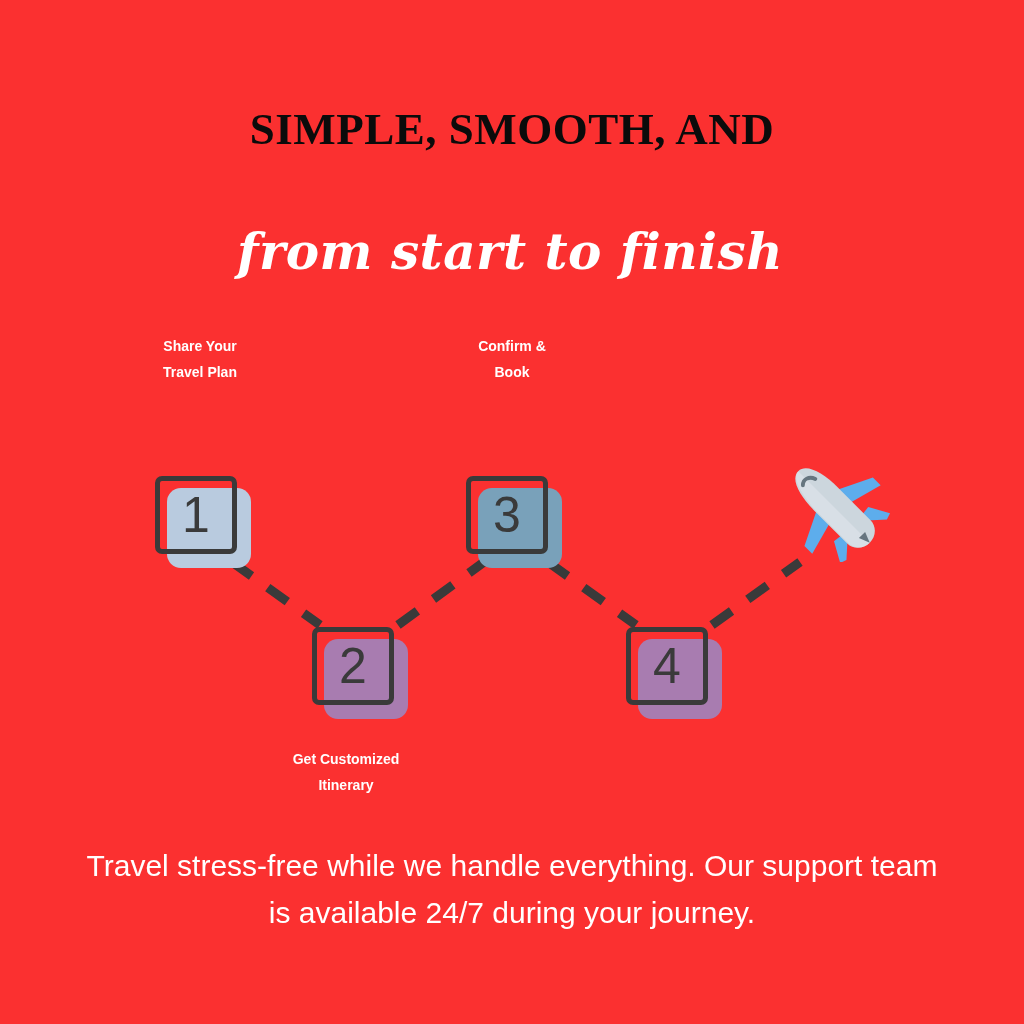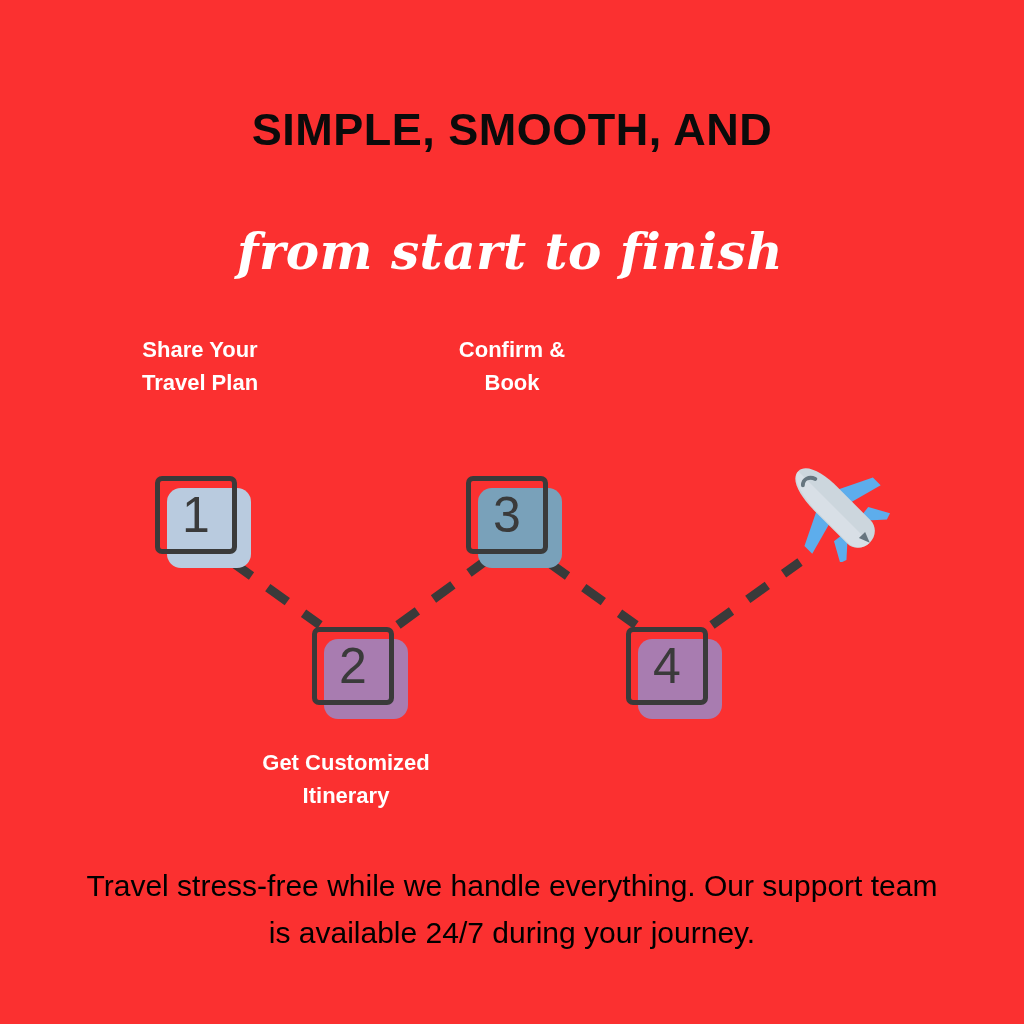--- a/index.html
+++ b/index.html
@@ -25,21 +25,21 @@
   
   .heading {
     position: absolute;
     left: 0;
     top: 97px;
     width: 1024px;
     text-align: center;
   }
   .heading-line {
     color: #0B0B0B;
-    font-family: Liberation Sans, sans-serif;
+    font-family: Liberation Serif, serif;
     font-weight: bold;
     font-size: 45px;
     letter-spacing: 0.5px;
     line-height: 65px;
     text-transform: uppercase;
   }
   .subheading {
     position: absolute;
     left: 0;
     top: 222px;
@@ -53,22 +53,22 @@
     letter-spacing: 0.5px;
     line-height: 60px;
   }
 
   
   .step-label {
     position: absolute;
     color: #FFFFFF;
     font-family: "Liberation Sans", sans-serif;
     font-weight: bold;
-    font-size: 22px;
-    line-height: 33px;
+    font-size: 14px;
+    line-height: 26px;
     text-align: center;
     white-space: pre-line;
   }
   .step-label.top    { top: 333px; }
   .step-label.bottom { top: 746px; }
 
   .lbl-1 { left: 90px;  width: 220px; }
   .lbl-2 { left: 236px; width: 220px; }
   .lbl-3 { left: 402px; width: 220px; }
   .lbl-4 { left: 562px; width: 220px; }
@@ -142,26 +142,25 @@
     height: 110px;
   }
 
   
   .footer {
     position: absolute;
     left: 82px;
     top: 842px;
     width: 860px;
     text-align: center;
-    color: #000000;
+    color: #ffffff;
     font-family: "Liberation Sans", sans-serif;
     font-weight: normal;
     font-size: 30px;
     line-height: 47px;
-    margin-top: 20px;
   }
 </style>
 </head>
 <body>
 
 <div id="poster">
 
   <div class="heading">
     <div class="heading-line">SIMPLE, SMOOTH, AND</div>
   </div>

